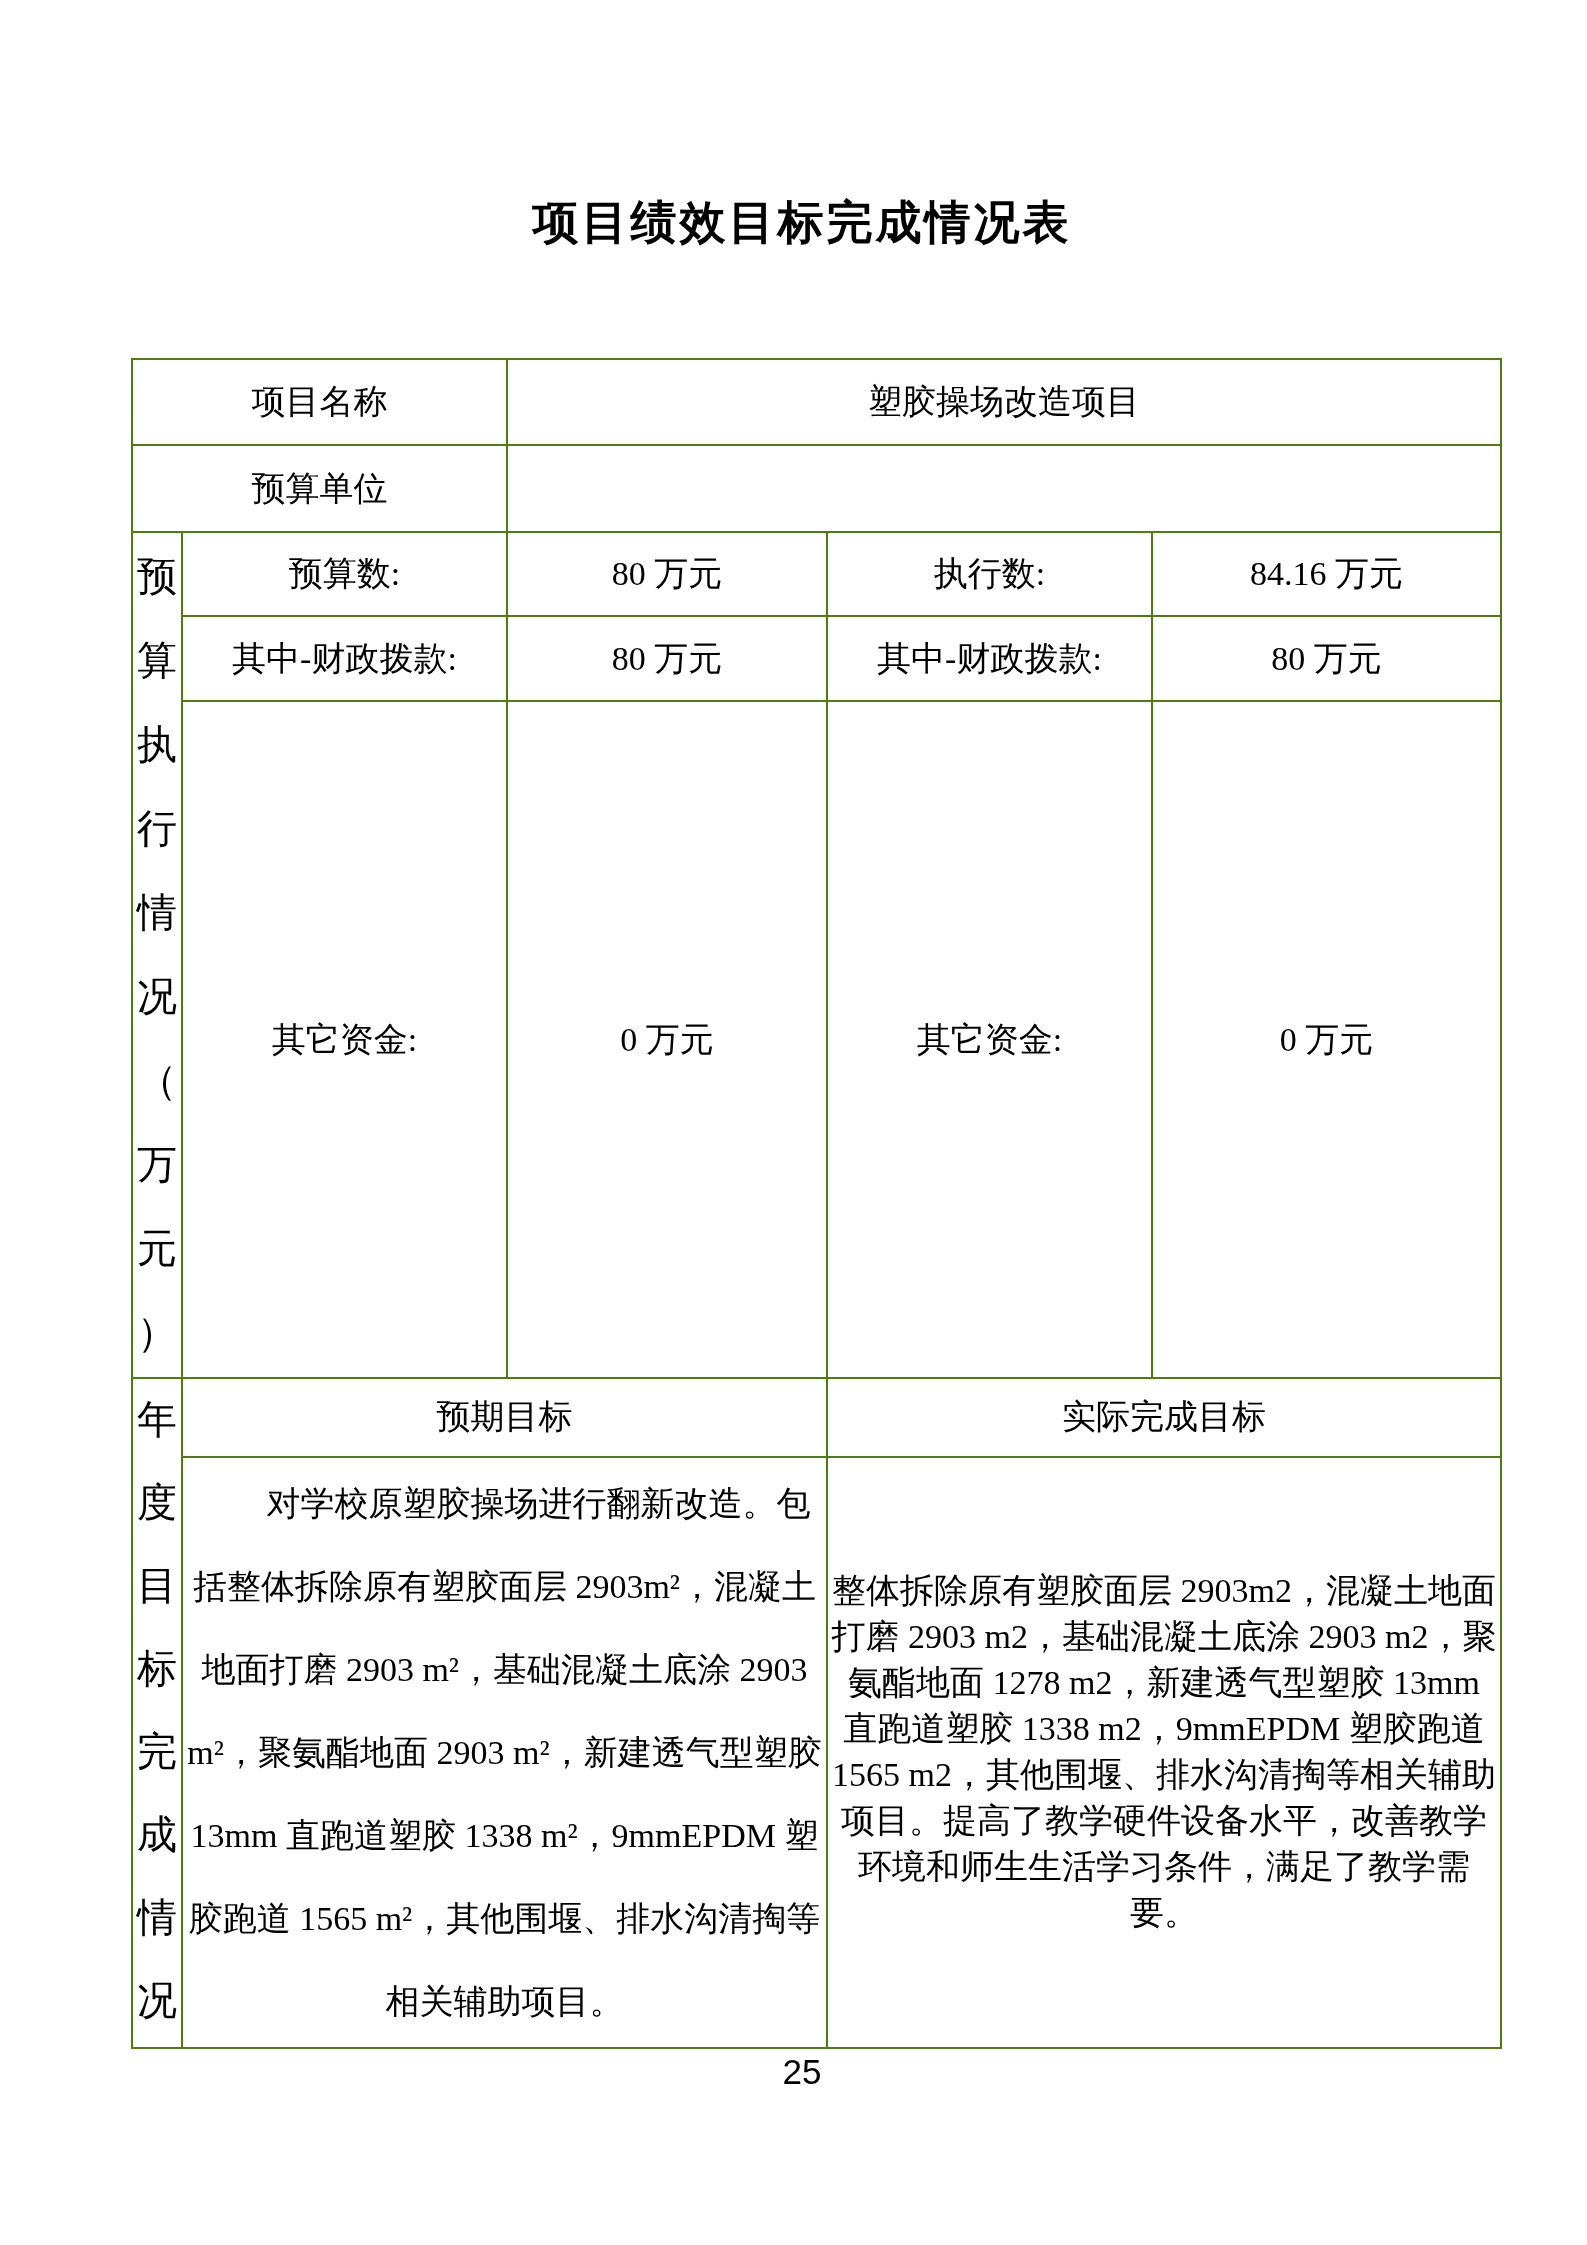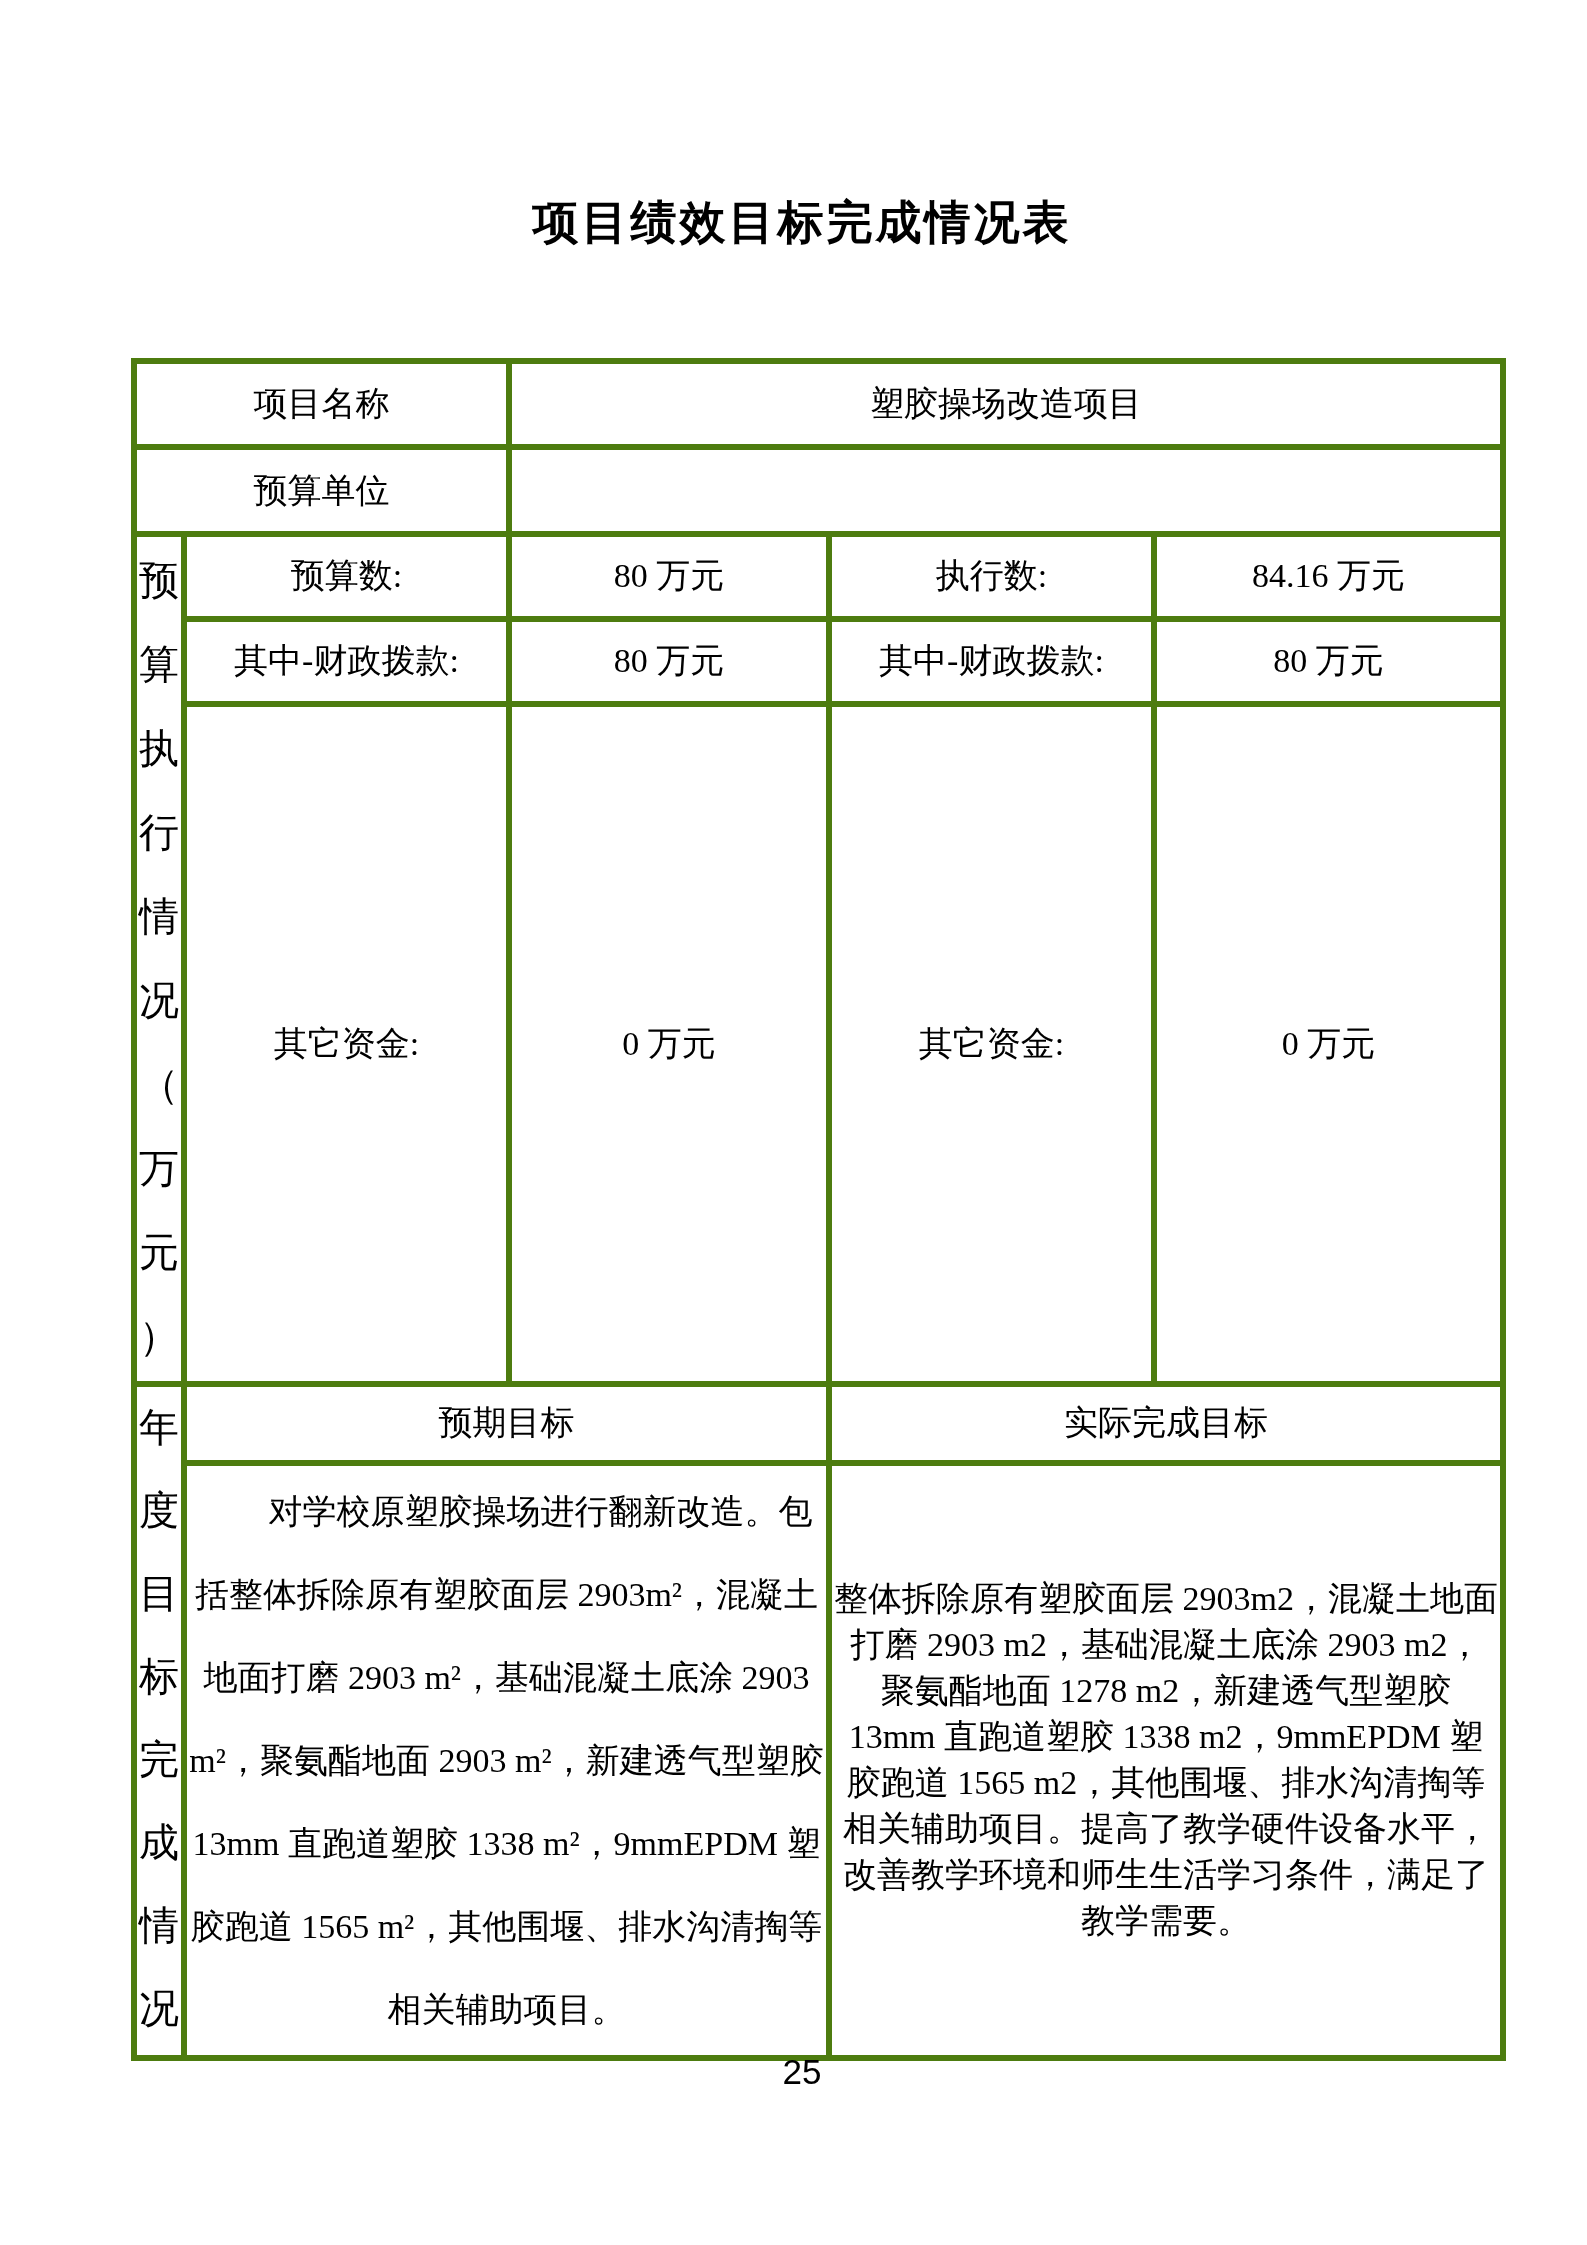--- a/index.html
+++ b/index.html
@@ -34,21 +34,21 @@
   }
   table.report {
     position: absolute;
     left: 131px;
     top: 358px;
     width: 1369px;
     border-collapse: collapse;
     table-layout: fixed;
   }
   table.report td {
-    border: 6px solid #4d7c0f;
+    border: 2px solid #4d7c0f;
     text-align: center;
     vertical-align: middle;
     font-size: 34px;
     padding: 2px;
     overflow: hidden;
   }
   tr.r1 { height: 86px; }
   tr.r2 { height: 87px; }
   tr.r3 { height: 83px; }
   tr.r4 { height: 84px; margin-top: 28px; }

